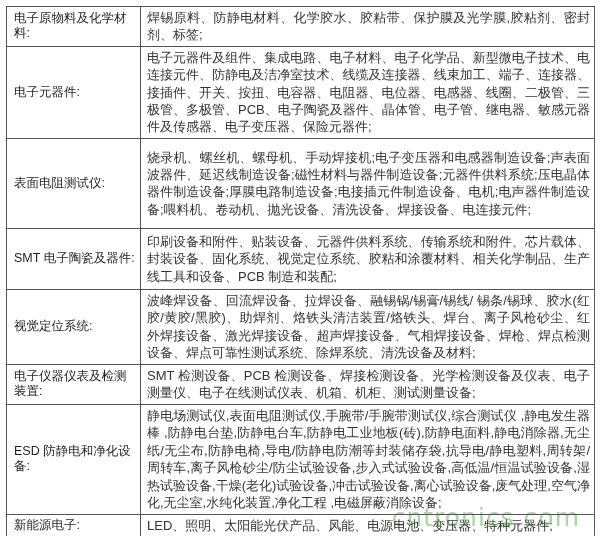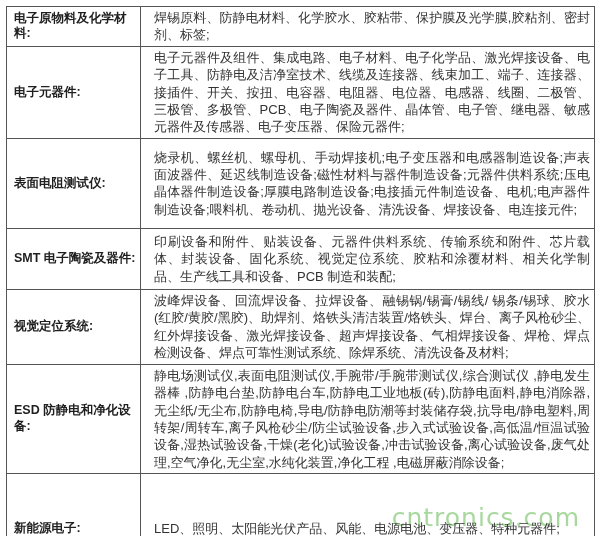--- a/index.html
+++ b/index.html
@@ -37,31 +37,31 @@
     width:589px;
     margin:6px 0 0 6px;
   }
   td{
     border:1px solid var(--border-color);
     vertical-align:middle;
     background:transparent;
   }
   td.label{
     width:134px;
-    font-weight:bold;
+    font-weight:normal;
     font-size:12.5px;
     color:var(--label-color);
     padding:2px 2px 2px 7px;
     line-height:1.25;
   }
   td.content{
     font-size:13px;
     color:var(--content-color);
     line-height:17.4px;
-    padding:2px 4px 2px 13px;
+    padding:2px 4px 2px 6px;
     text-align:justify;
   }
   tr:nth-child(1){height:38px;}
   tr:nth-child(2){height:87px;}
   tr:nth-child(3){height:90px;}
   tr:nth-child(4){height:61px;}
   tr:nth-child(5){height:75px;}
   tr:nth-child(6){height:36px;}
   tr:nth-child(7){height:110px;}
   tr:nth-child(8){height:24px;}
@@ -72,35 +72,39 @@
 <div class="watermark">cntronics.com</div>
 
 <table class="category-table">
   <tbody>
     <tr>
       <td class="label">电子原物料及化学材料:</td>
       <td class="content">焊锡原料、防静电材料、化学胶水、胶粘带、保护膜及光学膜,胶粘剂、密封剂、标签;</td>
     </tr>
     <tr>
       <td class="label">电子元器件:</td>
-      <td class="content">电子元器件及组件、集成电路、电子材料、电子化学品、激光焊接设备、电子工具、防静电及洁净室技术、线缆及连接器、线束加工、端子、连接器、接插件、开关、按扭、电容器、电阻器、电位器、电感器、线圈、二极管、三极管、多极管、PCB、电子陶瓷及器件、晶体管、电子管、继电器、敏感元器件及传感器、电子变压器、保险元器件;</td>
+      <td class="content">电子元器件及组件、集成电路、电子材料、电子化学品、新型微电子技术、电连接元件、防静电及洁净室技术、线缆及连接器、线束加工、端子、连接器、接插件、开关、按扭、电容器、电阻器、电位器、电感器、线圈、二极管、三极管、多极管、PCB、电子陶瓷及器件、晶体管、电子管、继电器、敏感元器件及传感器、电子变压器、保险元器件;</td>
     </tr>
     <tr>
       <td class="label">表面电阻测试仪:</td>
       <td class="content">烧录机、螺丝机、螺母机、手动焊接机;电子变压器和电感器制造设备;声表面波器件、延迟线制造设备;磁性材料与器件制造设备;元器件供料系统;压电晶体器件制造设备;厚膜电路制造设备;电接插元件制造设备、电机;电声器件制造设备;喂料机、卷动机、抛光设备、清洗设备、焊接设备、电连接元件;</td>
     </tr>
     <tr>
       <td class="label">SMT 电子陶瓷及器件:</td>
       <td class="content">印刷设备和附件、贴装设备、元器件供料系统、传输系统和附件、芯片载体、封装设备、固化系统、视觉定位系统、胶粘和涂覆材料、相关化学制品、生产线工具和设备、PCB 制造和装配;</td>
     </tr>
     <tr>
       <td class="label">视觉定位系统:</td>
       <td class="content">波峰焊设备、回流焊设备、拉焊设备、融锡锅/锡膏/锡线/ 锡条/锡球、胶水(红胶/黄胶/黑胶)、助焊剂、烙铁头清洁装置/烙铁头、焊台、离子风枪砂尘、红外焊接设备、激光焊接设备、超声焊接设备、气相焊接设备、焊枪、焊点检测设备、焊点可靠性测试系统、除焊系统、清洗设备及材料;</td>
     </tr>
     <tr>
+      <td class="label">电子仪器仪表及检测装置:</td>
+      <td class="content">SMT 检测设备、PCB 检测设备、焊接检测设备、光学检测设备及仪表、电子测量仪、电子在线测试仪表、机箱、机柜、测试测量设备;</td>
+    </tr>
+    <tr>
       <td class="label">ESD 防静电和净化设备:</td>
       <td class="content">静电场测试仪,表面电阻测试仪,手腕带/手腕带测试仪,综合测试仪 ,静电发生器棒 ,防静电台垫,防静电台车,防静电工业地板(砖),防静电面料,静电消除器,无尘纸/无尘布,防静电椅,导电/防静电防潮等封装储存袋,抗导电/静电塑料,周转架/周转车,离子风枪砂尘/防尘试验设备,步入式试验设备,高低温/恒温试验设备,湿热试验设备,干燥(老化)试验设备,冲击试验设备,离心试验设备,废气处理,空气净化,无尘室,水纯化装置,净化工程 ,电磁屏蔽消除设备;</td>
     </tr>
     <tr>
       <td class="label">新能源电子:</td>
       <td class="content">LED、照明、太阳能光伏产品、风能、电源电池、变压器、特种元器件;</td>
     </tr>
   </tbody>
 </table>
 

